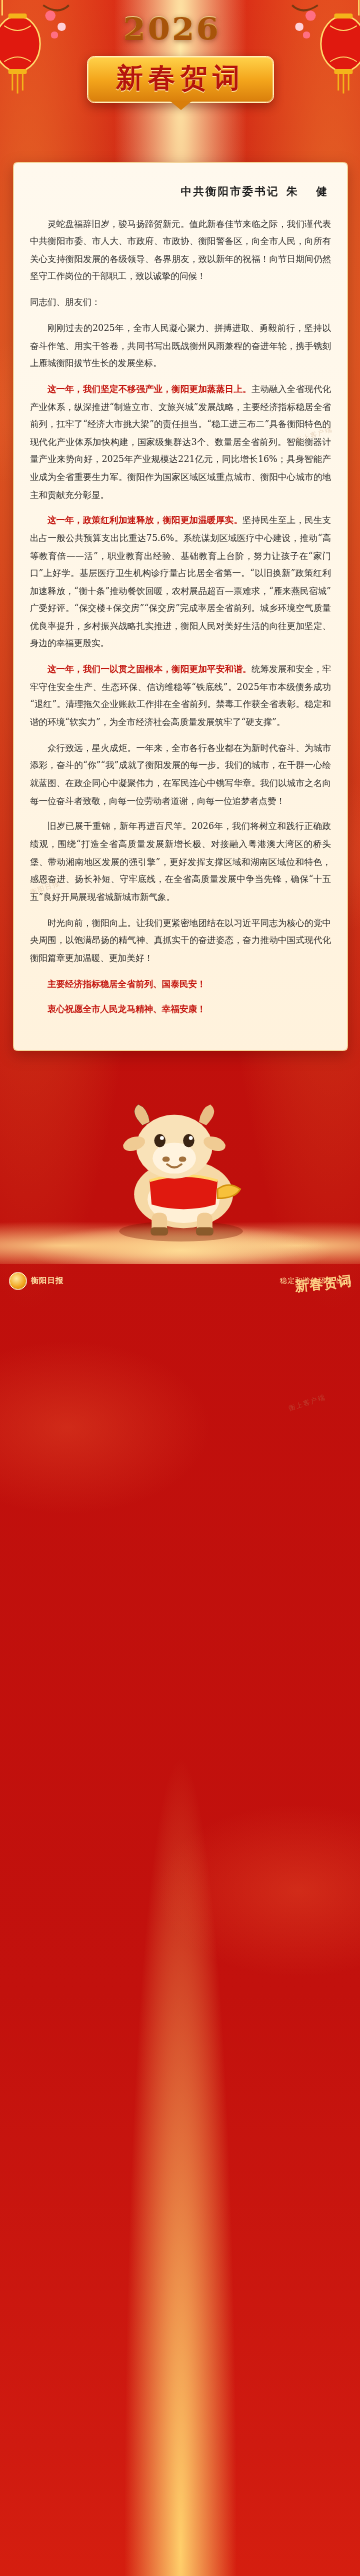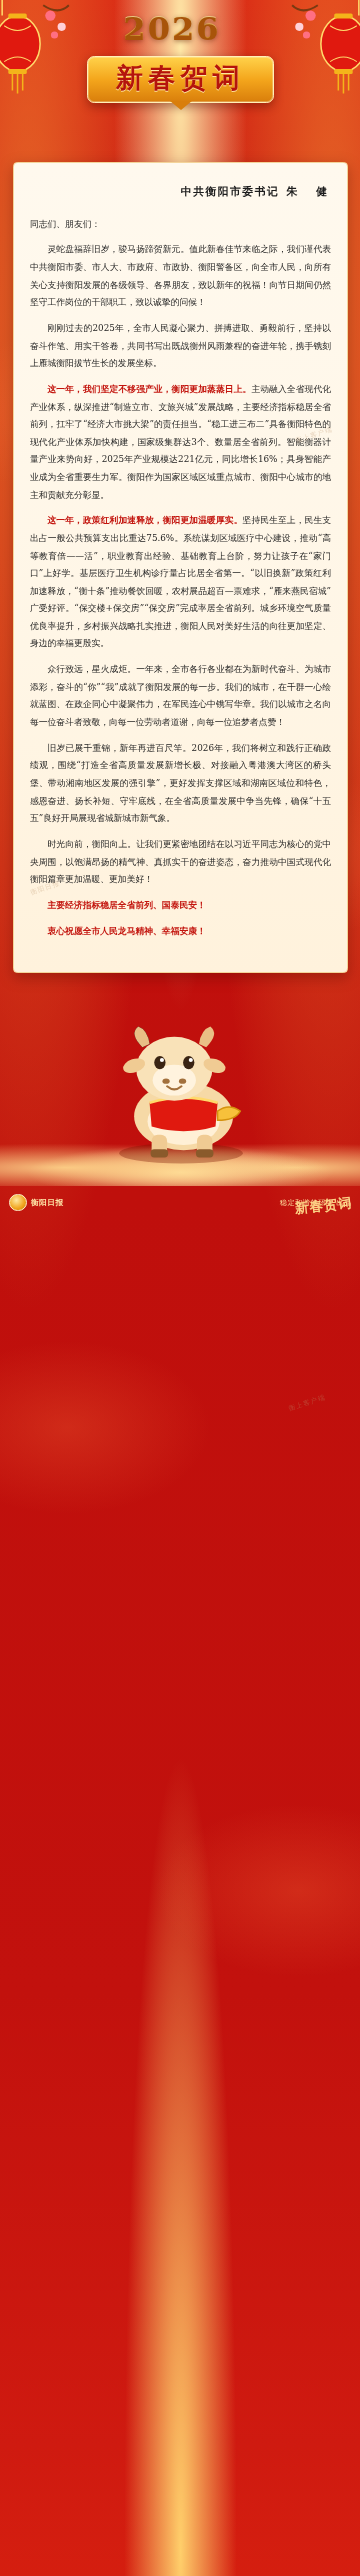--- a/index.html
+++ b/index.html
@@ -198,25 +198,26 @@
     <div class="wm" style="left:15.5px;top:721px;">衡阳日报</div>
     <div class="wm" style="right:20.6px;top:1236px;">衡上客户端</div>
 
     <div class="signature">
       <div class="line">
         <span>中共衡阳市委书记</span><span class="nm">朱　健</span>
       </div>
     </div>
 
     <div id="article-body">
+        <p class="body"><span>灵蛇盘福辞旧岁，骏马扬蹄贺新元。值此新春佳节来临之际，我们谨代表中共衡阳市委、市人大、市政府、市政协、衡阳警备区，向全市人民，向所有关心支持衡阳发展的各级领导、各界朋友，致以新年的祝福！向节日期间仍然坚守工作岗位的干部职工，致以诚挚的问候！</span></p>
         <p class="body lead"><span>同志们、朋友们：</span></p>
-        <p class="body"><span>灵蛇盘福辞旧岁，骏马扬蹄贺新元。值此新春佳节来临之际，我们谨代表中共衡阳市委、市人大、市政府、市政协、衡阳警备区，向全市人民，向所有关心支持衡阳发展的各级领导、各界朋友，致以新年的祝福！向节日期间仍然坚守工作岗位的干部职工，致以诚挚的问候！</span></p>
         <p class="body"><span>刚刚过去的2025年，全市人民凝心聚力、拼搏进取、勇毅前行，坚持以奋斗作笔、用实干答卷，共同书写出既战衡州风雨兼程的奋进年轮，携手镌刻上雁城衡阳拔节生长的发展坐标。</span></p>
         <p class="body"><span class="em">这一年，我们坚定不移强产业，衡阳更加蒸蒸日上。</span><span>主动融入全省现代化产业体系，纵深推进“制造立市、文旅兴城”发展战略，主要经济指标稳居全省前列，扛牢了“经济大市挑大梁”的责任担当。“稳工进三布二”具备衡阳特色的现代化产业体系加快构建，国家级集群达3个、数量居全省前列。智能衡器计量产业来势向好，2025年产业规模达221亿元，同比增长16%；具身智能产业成为全省重要生力军。衡阳作为国家区域区域重点城市、衡阳中心城市的地主和贡献充分彰显。</span></p>
         <p class="body"><span class="em">这一年，政策红利加速释放，衡阳更加温暖厚实。</span><span>坚持民生至上，民生支出占一般公共预算支出比重达75.6%。系统谋划区域医疗中心建设，推动“高等教育倍——活”，职业教育出经验、基础教育上台阶，努力让孩子在“家门口”上好学。基层医疗卫生机构诊疗量占比居全省第一。“以旧换新”政策红利加速释放，“衡十条”推动餐饮回暖，农村展品超百—票难求，“雁来燕民宿城”广受好评。“保交楼+保交房”“保交房”完成率居全省前列。城乡环境空气质量优良率提升，乡村振兴战略扎实推进，衡阳人民对美好生活的向往更加坚定、身边的幸福更殷实。</span></p>
+        <p class="body"><span class="em">这一年，我们一以贯之固根本，衡阳更加平安和谐。</span><span>统筹发展和安全，牢牢守住安全生产、生态环保、信访维稳等“铁底线”。2025年市本级债务成功“退红”。清理拖欠企业账款工作排在全省前列。禁毒工作获全省表彰。稳定和谐的环境“软实力”，为全市经济社会高质量发展筑牢了“硬支撑”。</span></p>
         <p class="body"><span>众行致远，星火成炬。一年来，全市各行各业都在为新时代奋斗、为城市添彩，奋斗的“你”“我”成就了衡阳发展的每一步。我们的城市，在千群一心绘就蓝图、在政企同心中凝聚伟力，在军民连心中镌写华章。我们以城市之名向每一位奋斗者致敬，向每一位劳动者道谢，向每一位追梦者点赞！</span></p>
         <p class="body"><span>旧岁已展千重锦，新年再进百尺竿。2026年，我们将树立和践行正确政绩观，围绕“打造全省高质量发展新增长极、对接融入粤港澳大湾区的桥头堡、带动湘南地区发展的强引擎”，更好发挥支撑区域和湖南区域位和特色，感恩奋进、扬长补短、守牢底线，在全省高质量发展中争当先锋，确保“十五五”良好开局展现省城新城市新气象。</span></p>
         <p class="body"><span>时光向前，衡阳向上。让我们更紧密地团结在以习近平同志为核心的党中央周围，以饱满昂扬的精气神、真抓实干的奋进姿态，奋力推动中国式现代化衡阳篇章更加温暖、更加美好！</span></p>
         <p class="body"><span class="em">主要经济指标稳居全省前列、国泰民安！</span></p>
         <p class="body"><span class="em">衷心祝愿全市人民龙马精神、幸福安康！</span></p>
       </div>
   </div>
 
   <div class="footer-art">
 

